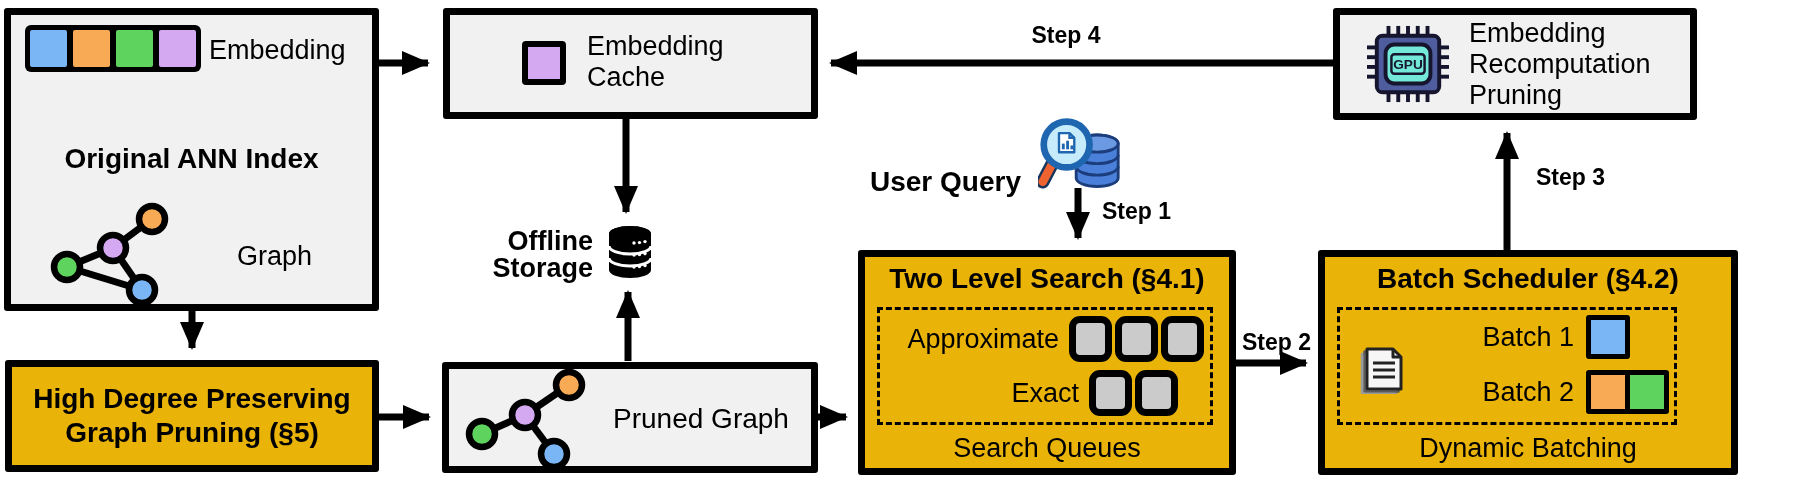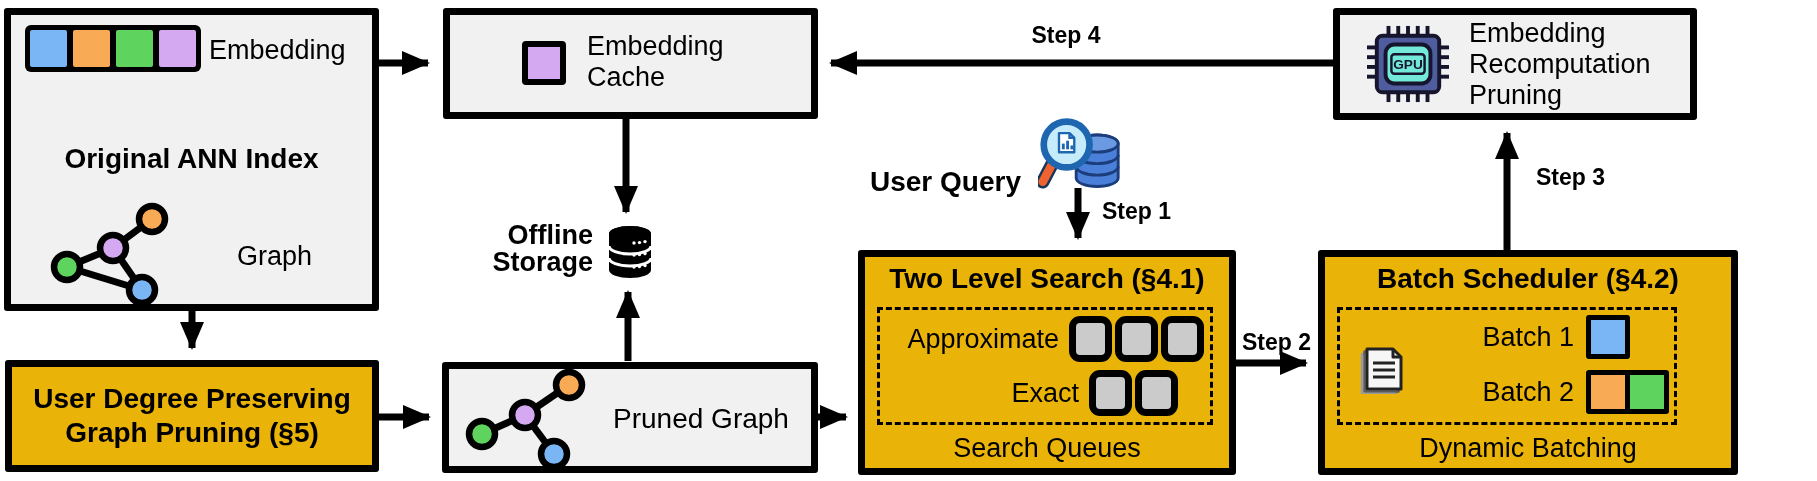--- a/index.html
+++ b/index.html
@@ -31,21 +31,21 @@
   #ann-emb-label{left:198px;top:20px;}
   #ann-title{top:128px;}
   #graph-original{position:absolute;left:35px;top:188px;}
   #ann-graph-label{left:226px;top:226px;}
 
   
   .purple-sq{position:absolute;left:72px;top:26px;width:32px;height:32px;border:6px solid #000;border-radius:4px;}
   #ec-text{left:137px;top:16px;}
 
   
-  #storage-label{left:428px;top:222px;width:165px;text-align:right;font-weight:bold;font-size:27px;line-height:27px;}
+  #storage-label{left:428px;top:228px;width:165px;text-align:right;font-weight:bold;font-size:27px;line-height:27px;}
   #storage-icon{position:absolute;left:604px;top:224px;}
 
   
   #box-hdp div{text-align:center;font-size:28px;font-weight:bold;line-height:34px;}
 
   
   #graph-pruned{position:absolute;left:12px;top:0px;}
   #pg-label{left:150px;right:8px;top:34px;text-align:center;font-size:28px;}
 
   
@@ -151,21 +151,21 @@
       <circle cx="30" cy="31" r="1.7"></circle>
         <circle cx="35.5" cy="30.6" r="1.7"></circle>
         <circle cx="41" cy="29.6" r="1.7"></circle>
       <circle cx="30" cy="43" r="1.7"></circle>
         <circle cx="35.5" cy="42.6" r="1.7"></circle>
         <circle cx="41" cy="41.6" r="1.7"></circle>
     </g>
   </svg>
 
   <div id="box-hdp" class="box dark">
-    <div>User Degree Preserving</div>
+    <div>High Degree Preserving</div>
     <div>Graph Pruning (§5)</div>
   </div>
 
   <div id="box-pg" class="box light">
     <svg id="graph-pruned" class="overflow" width="135" height="100">
         <line x1="108" y1="16" x2="64" y2="46" stroke="#000" stroke-width="7"></line>
         <line x1="64" y1="46" x2="21" y2="65" stroke="#000" stroke-width="7"></line>
         <line x1="64" y1="46" x2="93" y2="85" stroke="#000" stroke-width="7"></line>
         <circle cx="108" cy="16" r="13" fill="#f8aa55" stroke="#000" stroke-width="6.5"></circle>
         <circle cx="64" cy="46" r="13" fill="#d4a9f2" stroke="#000" stroke-width="6.5"></circle>

